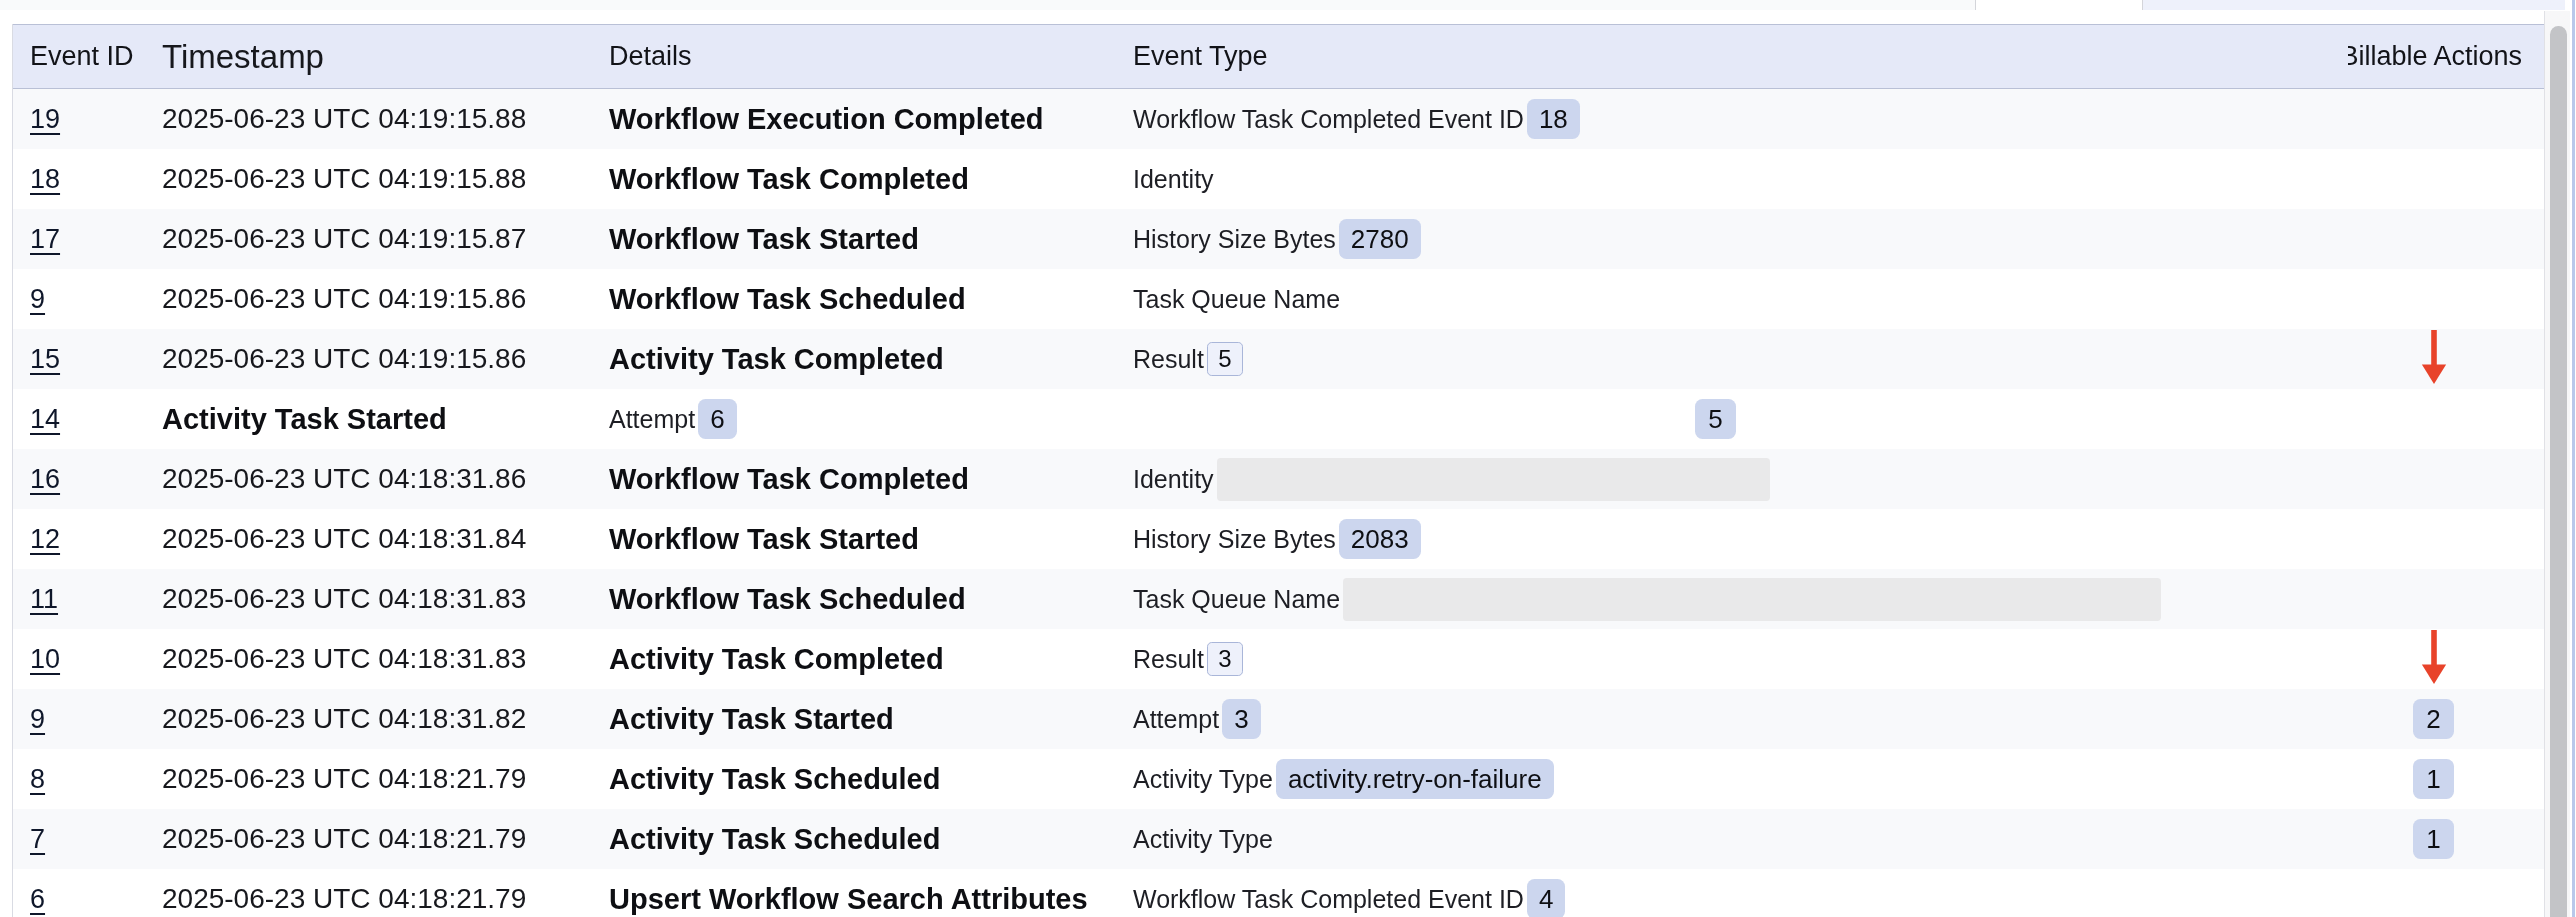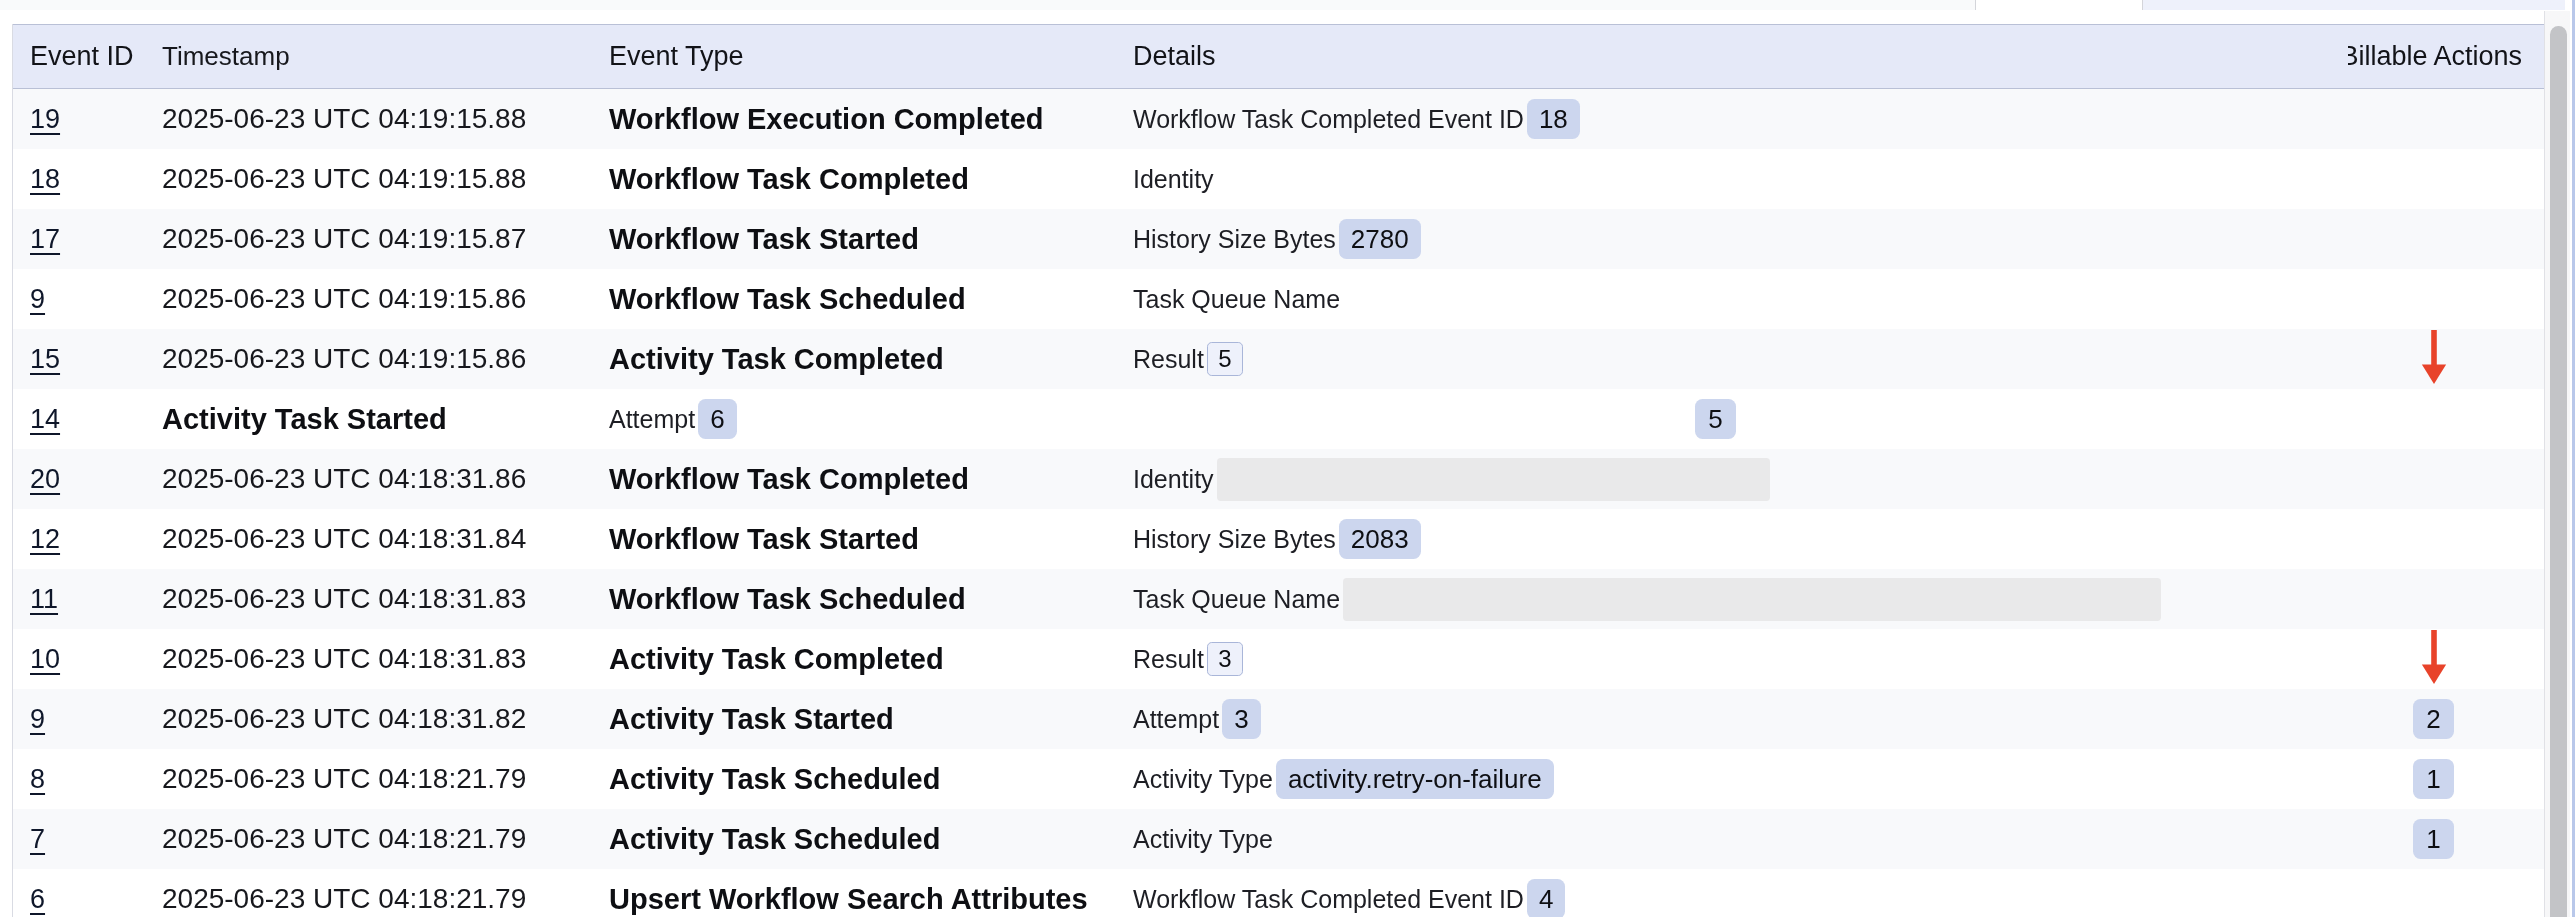--- a/index.html
+++ b/index.html
@@ -63,23 +63,23 @@
 
 <div class="top-strip">
   <div class="ts-left"></div>
   <div class="ts-btn"></div>
   <div class="ts-right"></div>
 </div>
 
 <div class="table">
   <div class="thead">
     <div class="cell c-id">Event ID</div>
-    <div class="cell c-ts" style="font-size:26px;">Timestamp</div>
+    <div class="cell c-ts" style="font-size:33px;">Timestamp</div>
+    <div class="cell" style="font-size:27px;">Details</div>
     <div class="cell" style="font-size:27px;">Event Type</div>
-    <div class="cell" style="font-size:27px;">Details</div>
     <div class="cell h-bill">
       <svg class="arrow-right" width="123" height="30" viewBox="0 0 132 32">
         <rect x="0" y="13.5" width="106" height="5.5" fill="#e8432a"></rect>
         <path d="M104 4 L104 28 L131 16 Z" fill="#e8432a"></path>
       </svg>
       <span>Billable Actions</span>
     </div>
   </div>
   <div class="tbody" id="tbody">
       <div class="row odd">
@@ -140,21 +140,21 @@
     <div class="cell c-type">Activity Task Started</div>
     <div class="cell c-details">
       <span class="d-label">Attempt</span>
     <span class="badge">6</span>
         </div>
     <div class="cell c-bill">
           <span class="bill-badge">5</span>
         </div>
   </div>
       <div class="row odd">
-    <div class="cell c-id"><a class="id-link">20</a></div>
+    <div class="cell c-id"><a class="id-link">16</a></div>
     <div class="cell c-ts">2025-06-23 UTC 04:18:31.86</div>
     <div class="cell c-type">Workflow Task Completed</div>
     <div class="cell c-details">
       <span class="d-label">Identity</span>
     <span class="redacted" style="width: 553px;"></span>
         </div>
     <div class="cell c-bill"></div>
   </div>
       <div class="row even">
     <div class="cell c-id"><a class="id-link">12</a></div>

